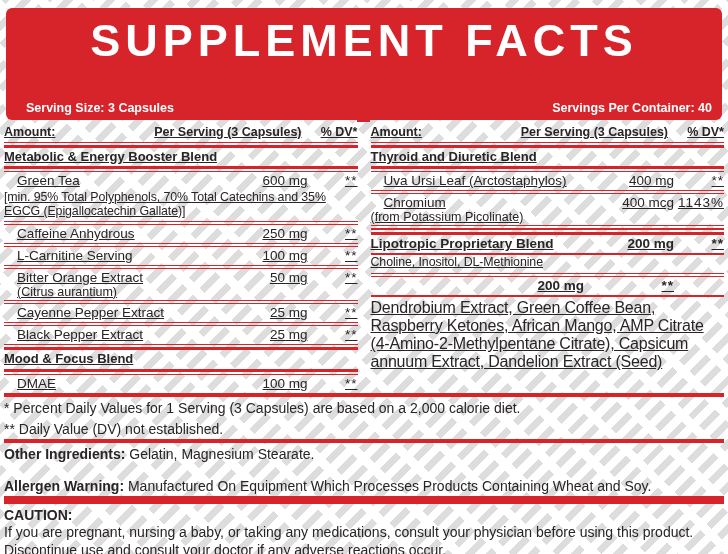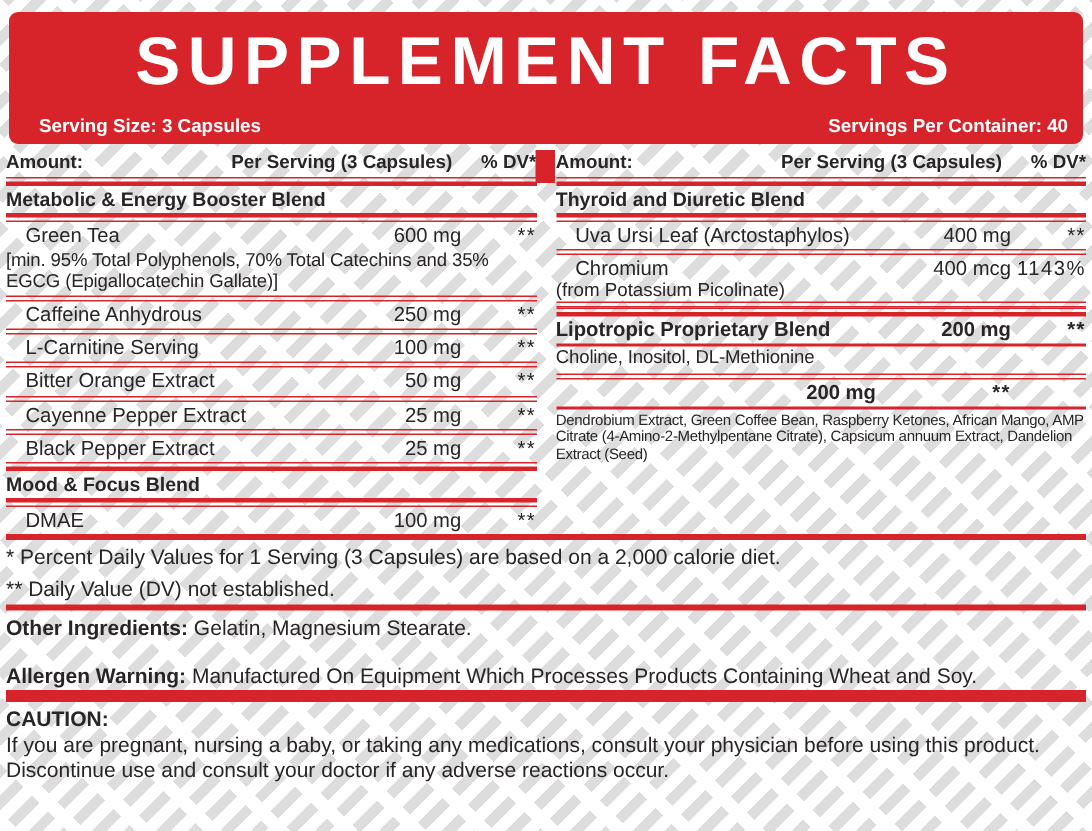--- a/index.html
+++ b/index.html
@@ -7,46 +7,46 @@
   html,body{width:728px;height:554px;overflow:hidden;}
   body{
     font-family:"Liberation Sans", sans-serif;
     color:var(--ink);
     background-color:#ffffff;
     background-image:
       repeating-linear-gradient(45deg, #ffffff 0 9px, rgba(255,255,255,0) 9px 32px),
       repeating-linear-gradient(135deg, #dddddd 0 7px, #ffffff 7px 15px);
   }
   .label{position:relative;width:728px;height:554px;padding:0 2px;}
-  .banner{margin:8px 4px 0;height:88px;background:var(--red);border-radius:6px;position:relative;}
+  .banner{margin:8px 4px 0;height:112px;background:var(--red);border-radius:6px;position:relative;}
   .title{text-align:center;padding-top:7px;font-size:45px;font-weight:bold;color:#fff;letter-spacing:5px;white-space:nowrap;}
   .serving-row{position:absolute;left:20px;right:10px;bottom:5px;display:flex;justify-content:space-between;color:#fff;font-size:12.5px;font-weight:bold;}
   .banner-tab{position:absolute;left:357px;top:92px;width:13px;height:22px;background:var(--red);}
-  .cols{display:flex;gap:13px;margin:3px 2px 0;}
+  .cols{display:flex;gap:13px;margin:3px 2px 0;text-decoration:underline;}
   .col{flex:1;min-width:0;}
   .chead{display:grid;grid-template-columns:1fr auto 50px;column-gap:6px;font-weight:bold;font-size:12.5px;padding:2px 0 3px;}
   .ra{text-align:right;}
   
   .rl{width:100%;}
   .rl-hvy-t{height:6px;border-top:1.5px solid var(--red);border-bottom:3.5px solid var(--red);}
   .rl-hvy-b{height:6px;border-top:3.5px solid var(--red);border-bottom:1.5px solid var(--red);}
   .rl-dbl{height:4px;border-top:1.5px solid var(--red);border-bottom:1.5px solid var(--red);}
   .rl-thin{height:2px;border-top:2px solid var(--red);}
   .fullrule{margin:0 2px;height:4px;background:var(--red);}
   .sect{font-weight:bold;font-size:13px;line-height:1.1;padding:2px 0;}
   .irow{display:grid;grid-template-columns:1fr 90px 50px;font-size:13.5px;line-height:1.05;padding:2px 0;align-items:baseline;}
   .nm{padding-left:13px;}
   .irow.bold{font-weight:bold;}
   .irow.bold .nm{padding-left:0;}
   .amt{text-align:right;white-space:nowrap;}
   .dv{text-align:right;white-space:nowrap;letter-spacing:1px;}
   .subnm{font-size:12.5px;line-height:1;margin-top:-2px;padding-bottom:2px;}
   .ind{padding-left:13px;}
   .note{font-size:12.4px;line-height:1.07;letter-spacing:-0.1px;padding:1px 0 3px;}
-  .note-sm{font-size:10px;line-height:1.14;letter-spacing:-0.2px;padding:2px 0 3px;}
+  .note-sm{font-size:16px;line-height:1.14;letter-spacing:-0.2px;padding:2px 0 3px;}
   
   .fn{font-size:14px;line-height:1.15;padding:3px 2px 2px;}
   .b{font-weight:bold;}
   .allergen{margin-top:11px;}
   .caution-head{padding-bottom:0;}
   .caution-body{padding-top:1px;line-height:1.25;}
 </style>
 </head>
 <body>
 
@@ -94,20 +94,21 @@
         <span class="dv">**</span>
       </div>
       <div class="rl rl-dbl"></div>
 
       <div>
         <div class="irow">
           <span class="nm">Bitter Orange Extract</span>
           <span class="amt">50 mg</span>
           <span class="dv">**</span>
         </div>
+        <div class="subnm ind">(Citrus aurantium)</div>
       </div>
       <div class="rl rl-dbl"></div>
 
       <div class="irow">
         <span class="nm">Cayenne Pepper Extract</span>
         <span class="amt">25 mg</span>
         <span class="dv">**</span>
       </div>
       <div class="rl rl-dbl"></div>
 

